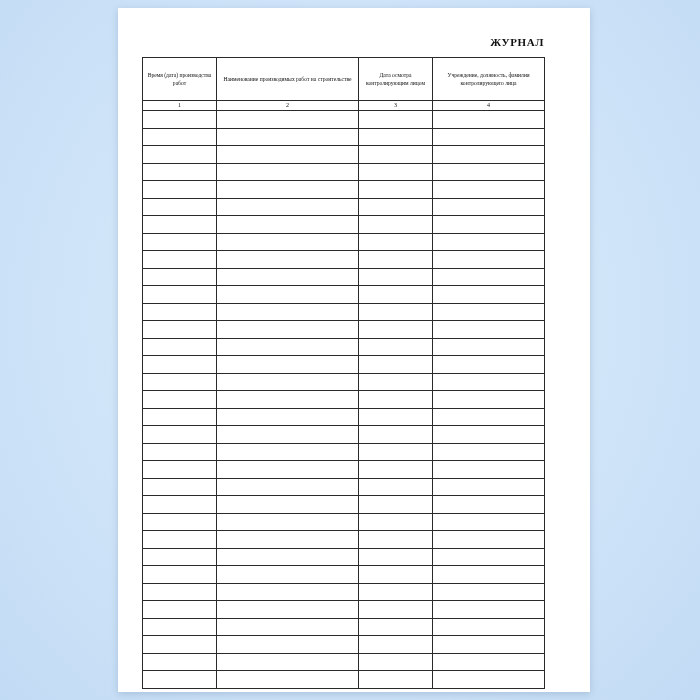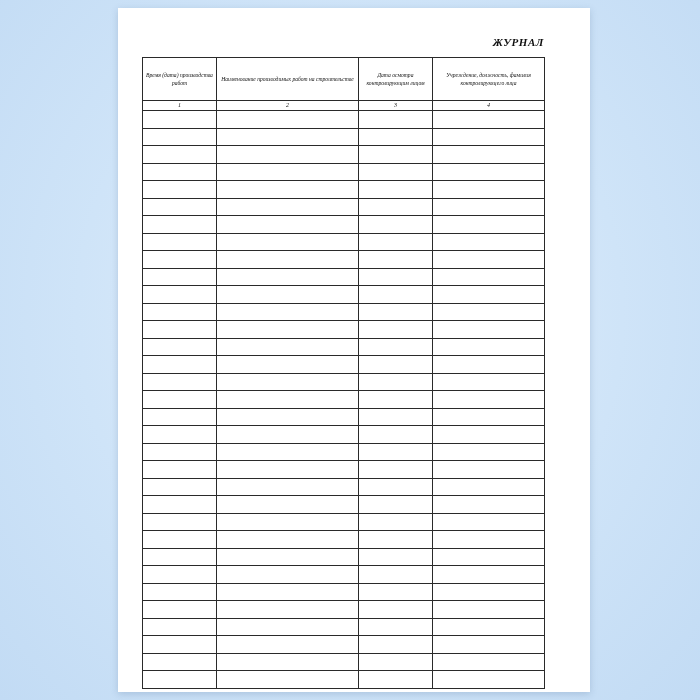--- a/index.html
+++ b/index.html
@@ -11,21 +11,20 @@
     height: 700px;
     overflow: hidden;
     font-family: "Liberation Serif", serif;
     background: #cfe3f7;
   }
   #stage {
     position: relative;
     width: 700px;
     height: 700px;
     background: radial-gradient(ellipse at 50% 45%, #e2eefb 0%, #cfe4f8 55%, #c2dbf4 100%);
-    font-style: italic;
   }
   #page {
     position: absolute;
     left: 118px;
     top: 8px;
     width: 472px;
     height: 684px;
     background: #ffffff;
     box-shadow: 0 2px 7px rgba(60, 90, 130, 0.22);
   }

